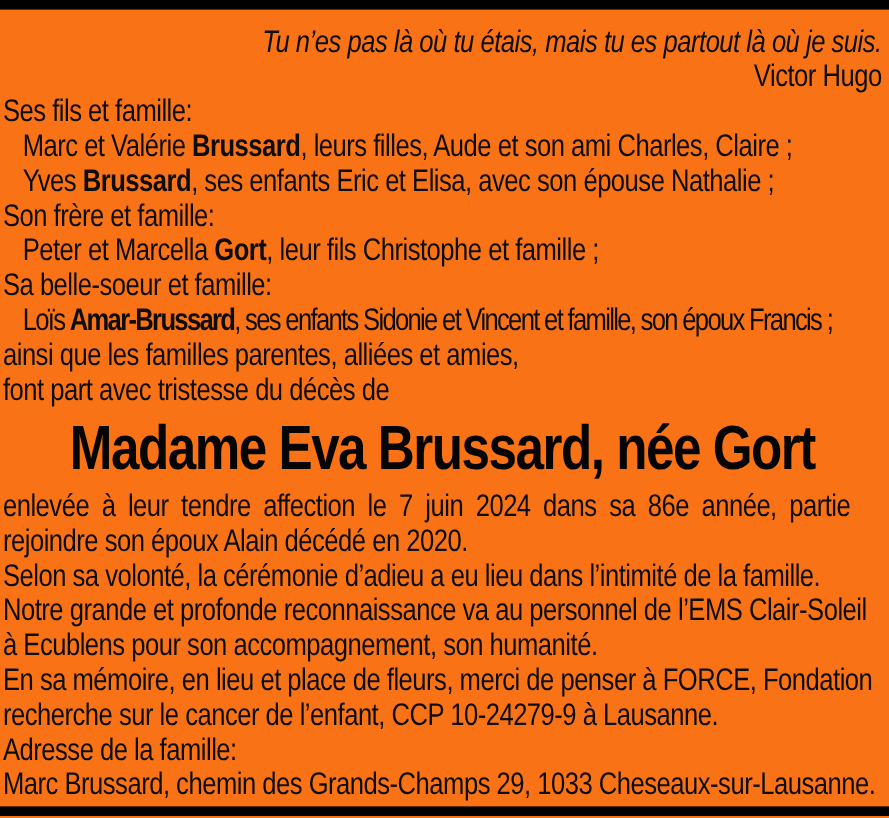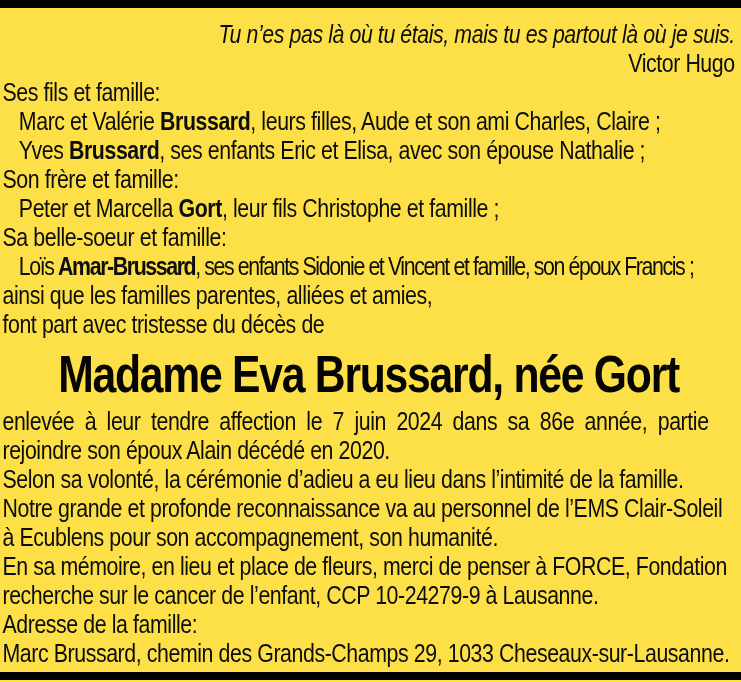--- a/index.html
+++ b/index.html
@@ -7,21 +7,21 @@
     width: 741px;
     height: 682px;
     background: #ffffff;
     overflow: hidden;
     position: relative;
     font-family: "Liberation Sans", "DejaVu Sans", sans-serif;
   }
   .page {
     position: absolute;
     inset: 0;
-    background: #fde047;
+    background: #f97316;
   }
   .rule {
     position: absolute;
     left: 0;
     width: 741px;
     height: 8px;
     background: #000000;
   }
   .rule.top { top: 0; }
   .rule.bottom { top: 672px; }

